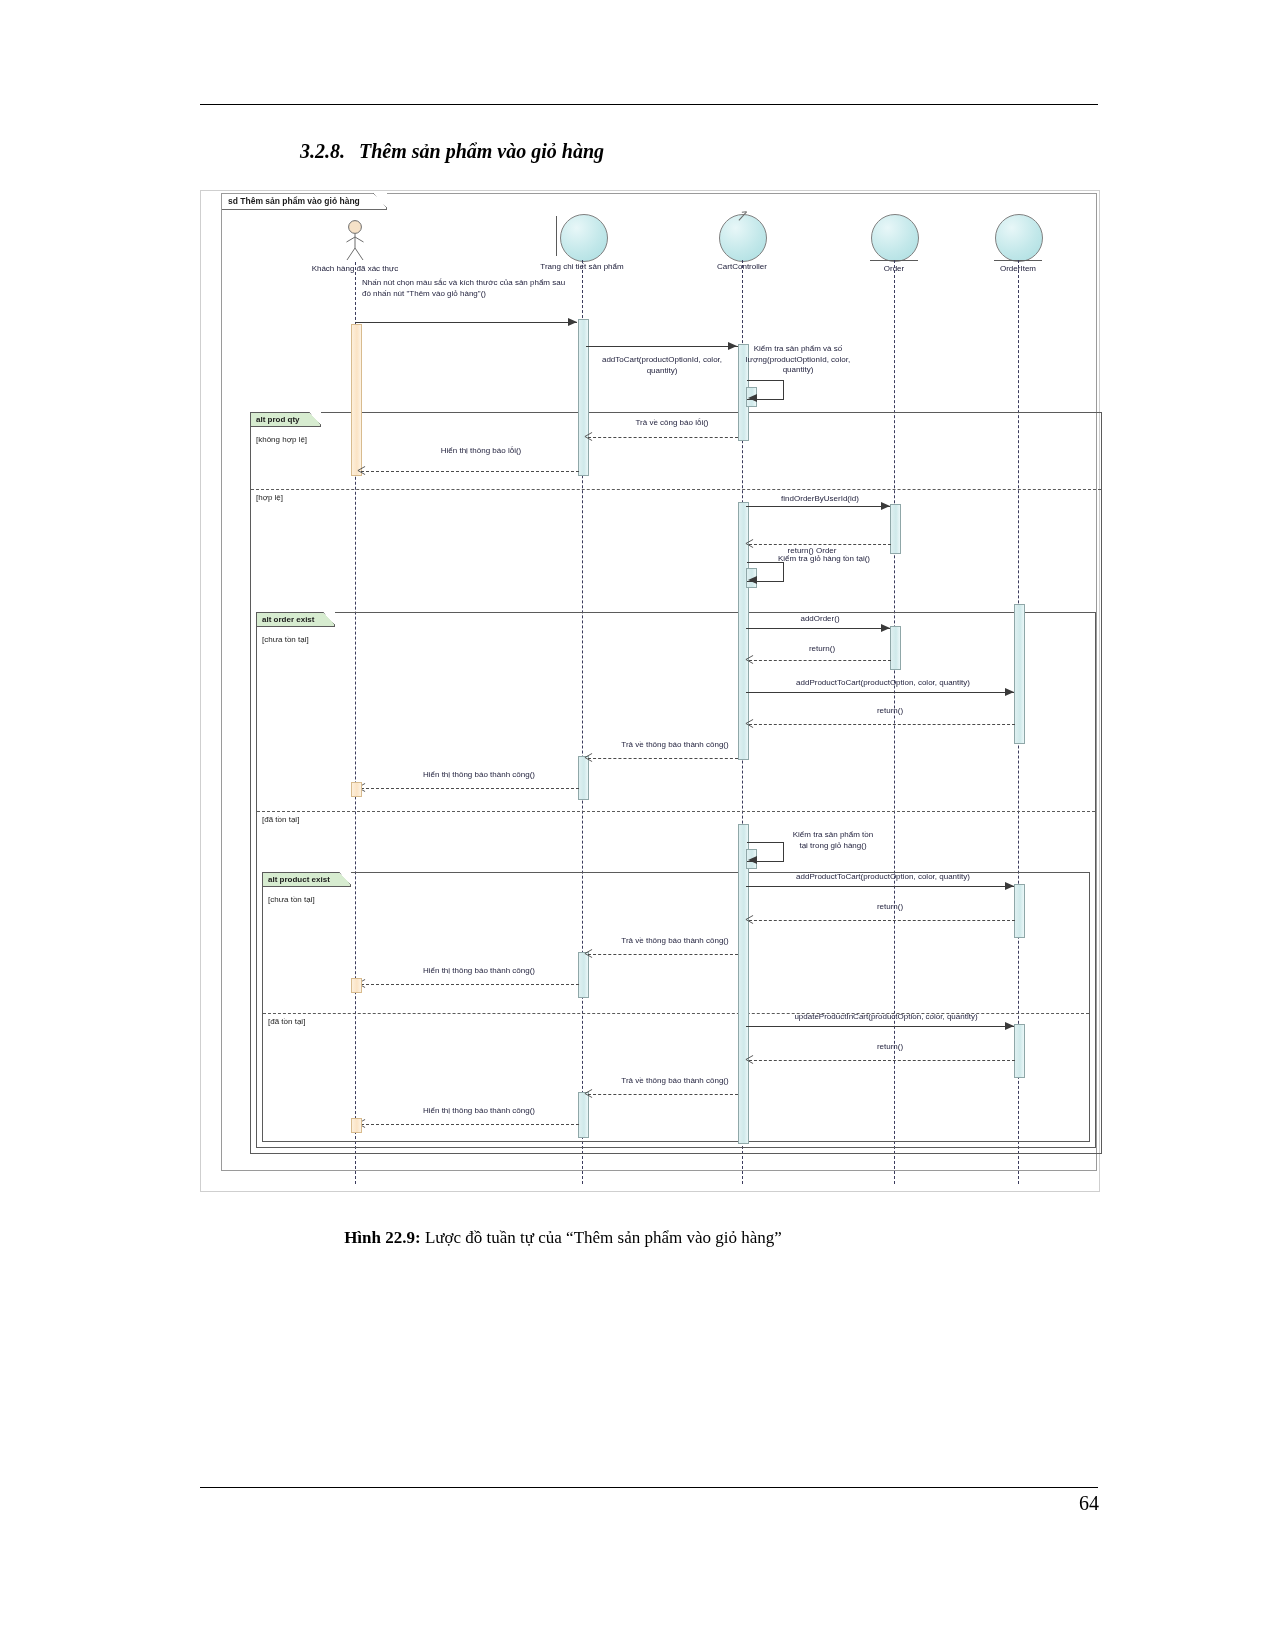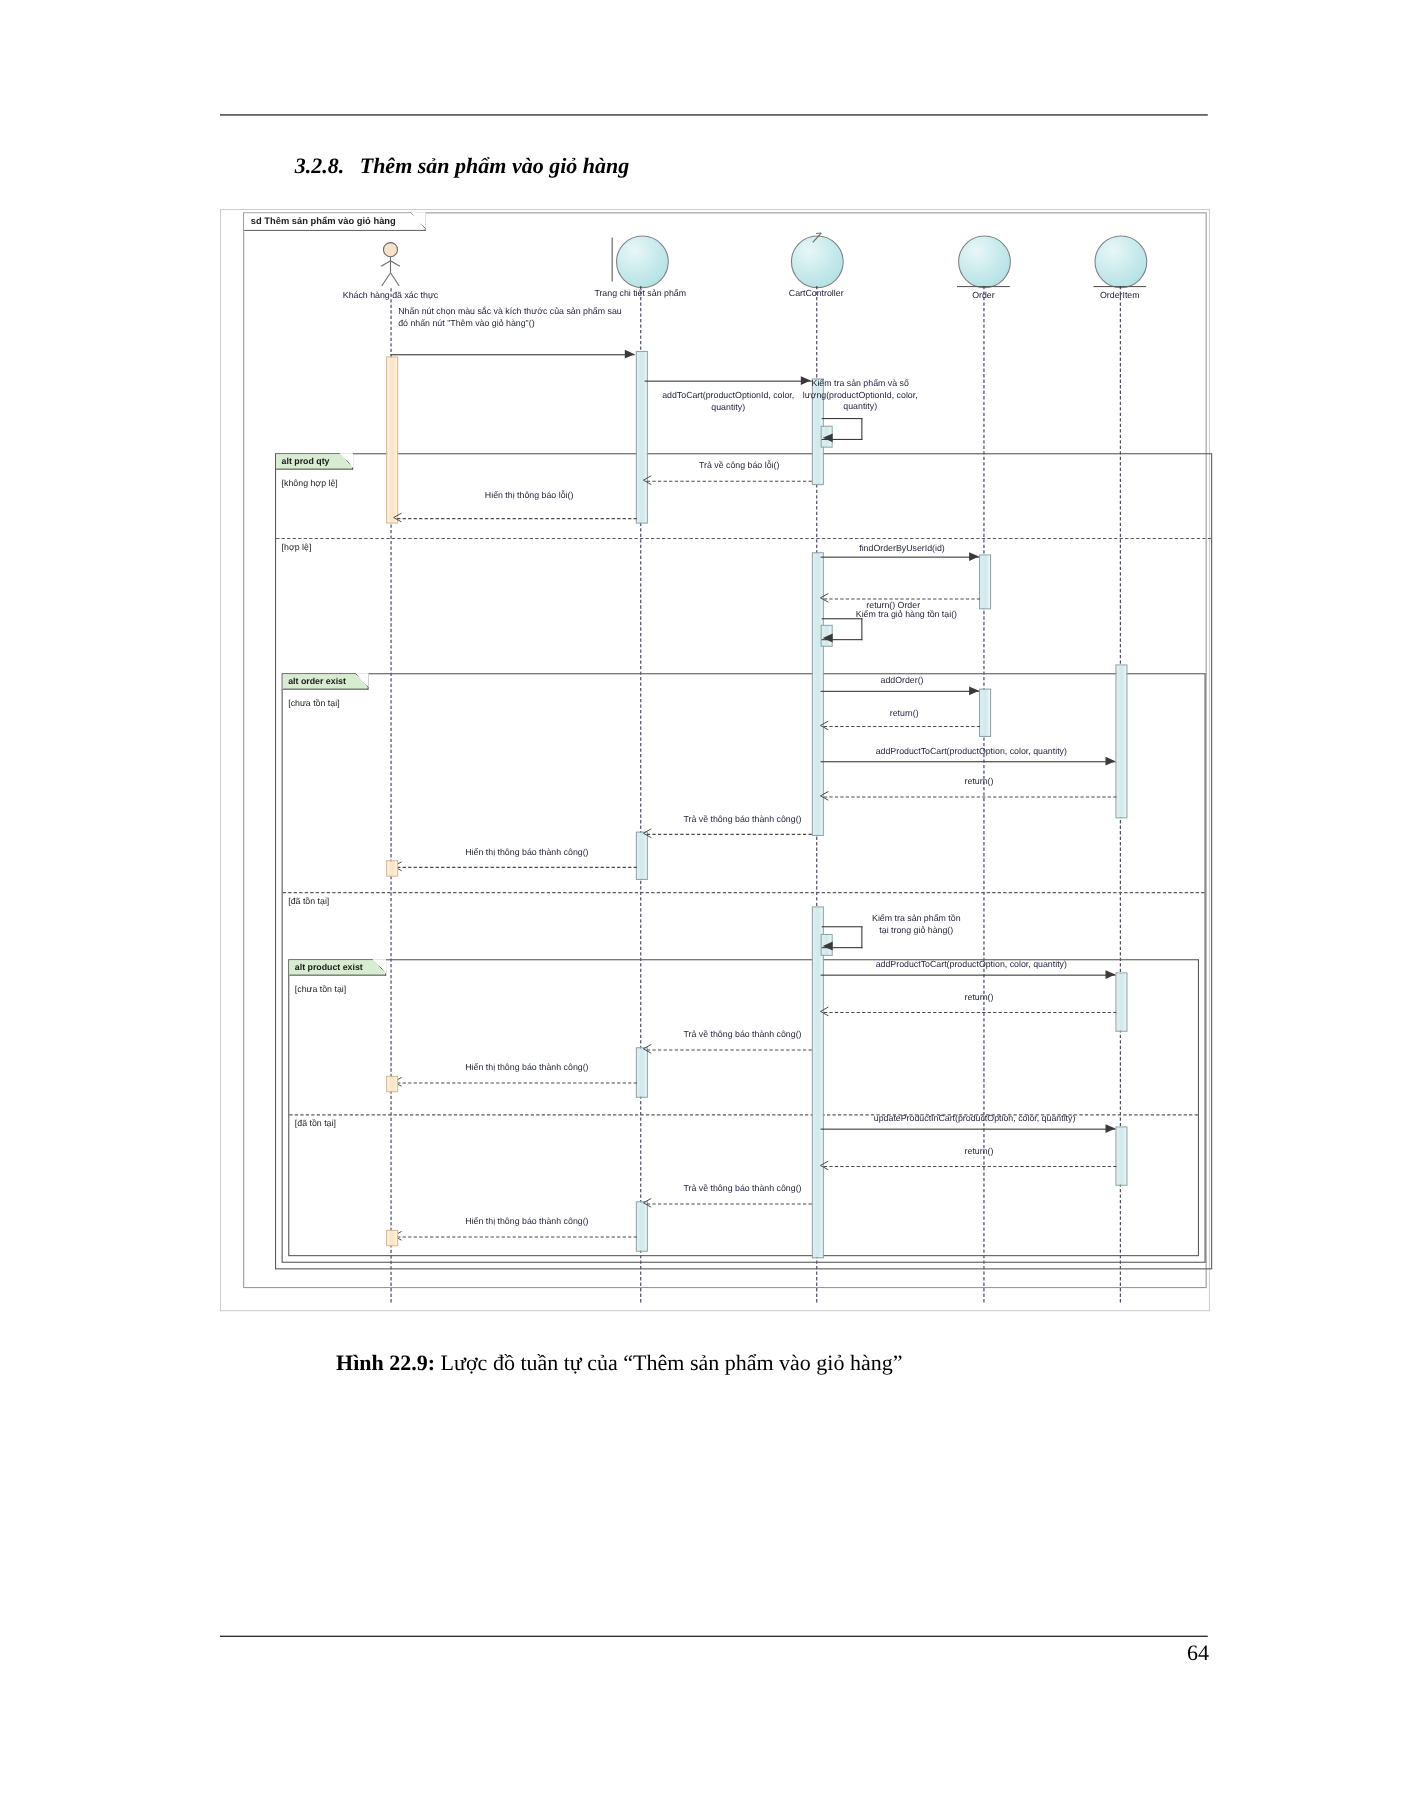--- a/index.html
+++ b/index.html
@@ -25,21 +25,21 @@
     position:absolute; left:200px; top:104px; width:898px; height:0;
     border-top:1.3px solid #000;
   }
 
   
   .sec-head {
     position:absolute; left:268px; top:140px;
     font-family:"Liberation Serif", serif;
     font-style:italic; font-weight:bold; font-size:20px;
   }
-  .sec-num { margin-right:14px; }
+  .sec-num { margin-right:14px;margin-left:32px; }
 
   
   .fig-wrap {
     position:absolute; left:200px; top:190px; width:898px; height:1000px;
     border:1px solid #cfcfcf;
     background:#fff;
   }
   .fig-inner {
     position:absolute; left:20px; top:2px; right:2px; bottom:20px;
     border:1px solid #9a9a9a;
@@ -167,21 +167,21 @@
   .frag-sep {
     position:absolute; height:0;
     border-top:1px dashed #5b5b5b;
   }
 
   
   .caption {
     position:absolute; left:0; top:1228px; width:1126px;
     text-align:center;
     font-family:"Liberation Serif", serif;
-    font-size:20px;
+    font-size:17px;
   }
   .caption b { font-weight:bold; }
 
   
   .foot-rule {
     position:absolute; left:200px; top:1487px; width:898px; height:0;
     border-top:1.6px solid #000;
   }
   .page-num {
     position:absolute; right:176px; top:1492px;
@@ -290,21 +290,21 @@
       <div class="act" style="left:355.5px; top:898px; height:44px;"></div>
 
       <div class="msg-label left" style="left:140px; top:84px; width:212px;">Nhấn nút chọn màu sắc và kích thước của sản phẩm sau đó nhấn nút "Thêm vào giỏ hàng"()</div>
       <div class="msg-line" style="left:133px; top:128px; width:222px;"></div>
       <div class="arrow-solid-r" style="left:346px; top:123.5px;"></div>
 
       <div class="msg-label" style="left:370px; top:130px; width:140px;margin-top:31px;">addToCart(productOptionId, color, quantity)</div>
       <div class="msg-line" style="left:364px; top:152px; width:152px;"></div>
       <div class="arrow-solid-r" style="left:506px; top:147.5px;"></div>
 
-      <div class="msg-label" style="left:500px; top:150px; width:120px;">Kiểm tra sản phẩm và số lượng(productOptionId, color, quantity)</div>
+      <div class="msg-label" style="left:516px; top:150px; width:120px;">Kiểm tra sản phẩm và số lượng(productOptionId, color, quantity)</div>
       <div style="position:absolute; left:525px; top:186px; width:36px; height:18px; border:1px solid #3a3a3a; border-left:none;"></div>
       <div class="arrow-solid-l" style="left:526px; top:199.5px;"></div>
 
       <div class="msg-label" style="left:380px; top:224px; width:140px;">Trả về công báo lỗi()</div>
       <div class="msg-line ret" style="left:366px; top:243px; width:150px;"></div>
       <svg class="arrow-open-l" width="10" height="10" viewBox="0 0 10 10" style="left:362px; top:238px;">
         <path d="M9 0.5 L1 5 L9 9.5" stroke="#4a4a4a" stroke-width="1" fill="none"></path>
       </svg>
 
       <div class="msg-label" style="left:184px; top:252px; width:150px;">Hiển thị thông báo lỗi()</div>

